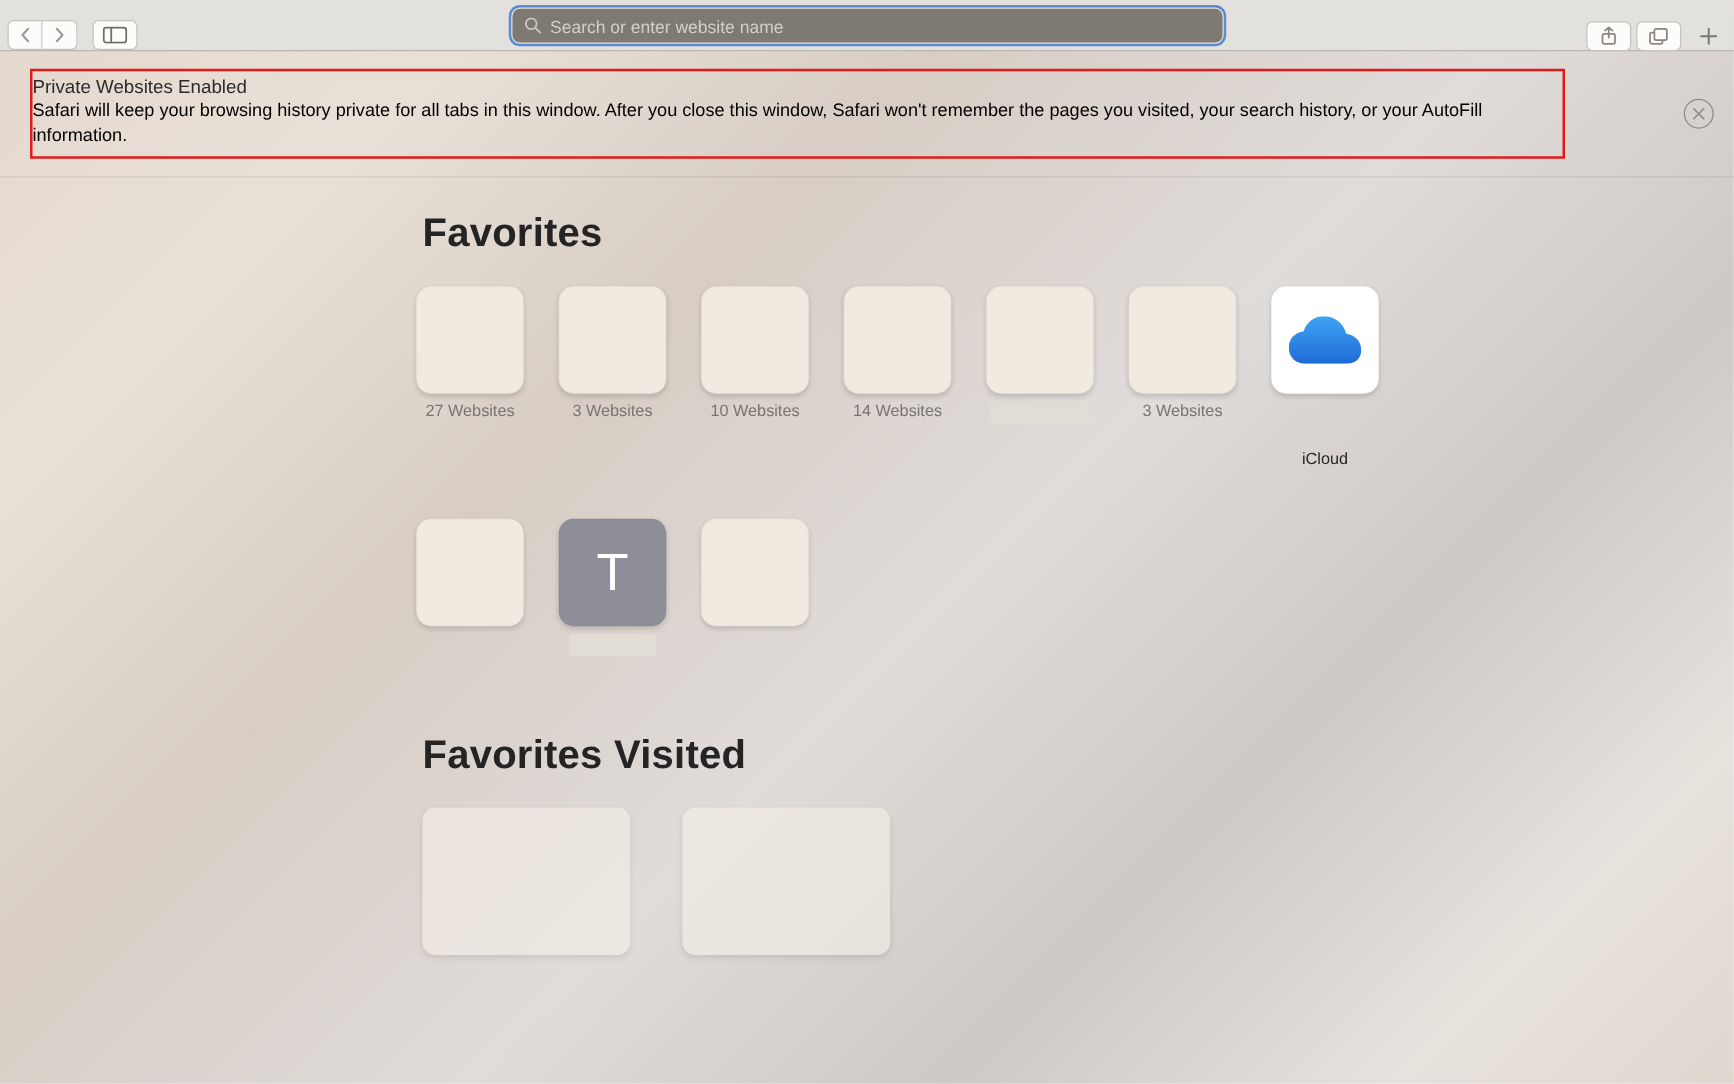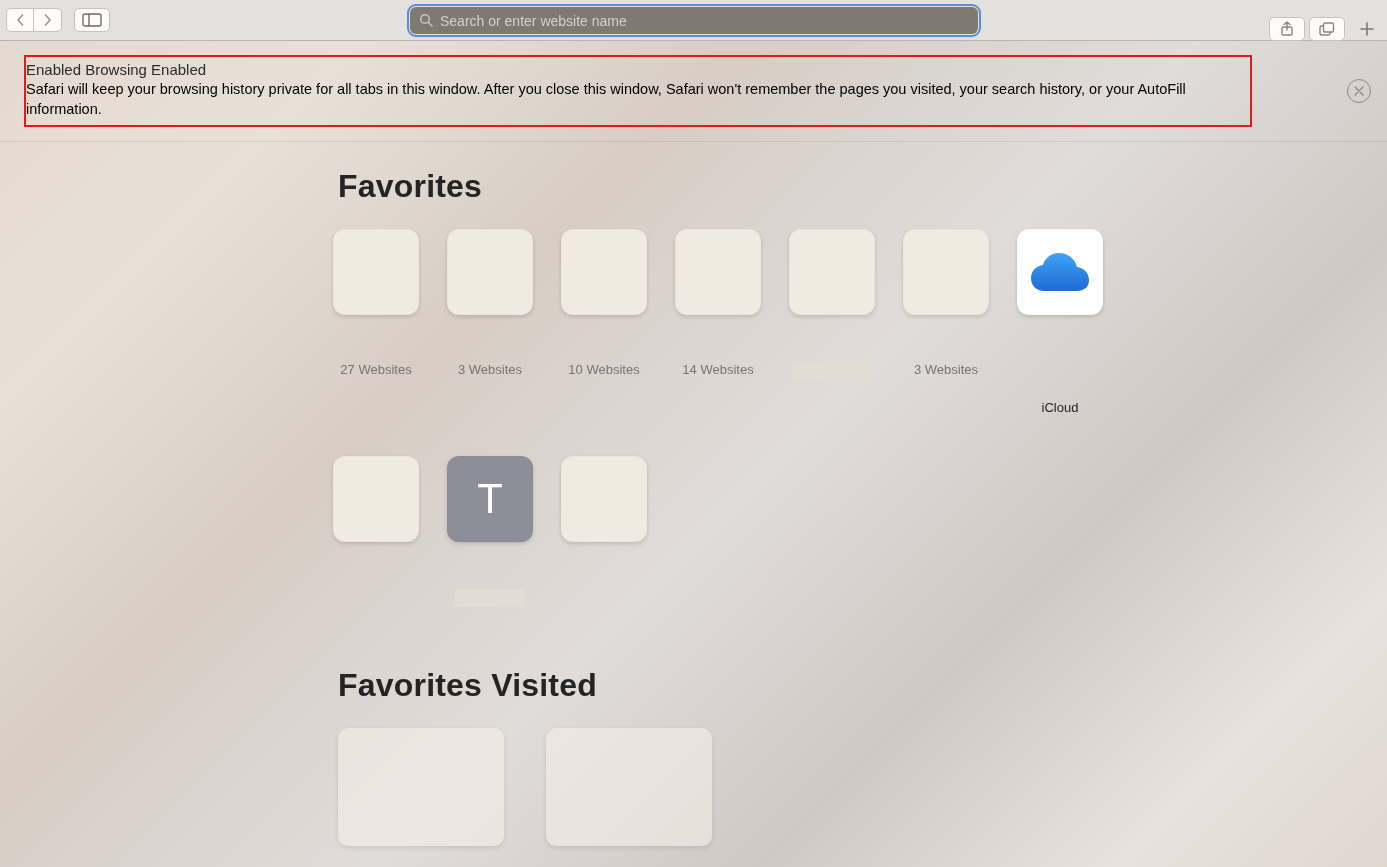--- a/index.html
+++ b/index.html
@@ -9,21 +9,21 @@
     position:relative;
     overflow:hidden;
   }
 
   
   .toolbar{
     height:41px;
     background:#e3e1de;
     border-bottom:1px solid #b8b5b1;
     display:flex;
-    align-items:center;
+    align-items:flex-end;
     position:relative;
     padding:0 6px;
   }
   .tb-btn{
     height:24px;
     background:#fdfcfa;
     border:1px solid #c6c3bf;
     border-radius:5px;
     display:flex;
     align-items:center;
@@ -91,21 +91,21 @@
     font-size:32px; font-weight:700; color:#242424; letter-spacing:.2px;
     margin-bottom:24px;
   }
   .grid{
     display:flex; flex-wrap:wrap; gap:38px 38px;
     width:780px;
     margin-bottom:60px;
   }
   .tile{
     width:76px;
-    display:flex; flex-direction:column; align-items:center;gap:41px;
+    display:flex; flex-direction:column; align-items:center;
   }
   .thumb{
     width:86px; height:86px; border-radius:12px;
     background:#f0eae1;
     box-shadow:0 2px 4px rgba(0,0,0,.14), 0 0 0 1px rgba(0,0,0,.02) inset;
     display:flex; align-items:center; justify-content:center;
     font-size:42px; color:#fff; font-weight:300;
   }
   .thumb.white{ background:#ffffff; }
   .thumb.grey{ background:#8e8e99; }
@@ -183,21 +183,21 @@
     <div class="new-tab-btn">
       <svg width="14" height="14" viewBox="0 0 14 14">
           <path d="M7 1 L7 13 M1 7 L13 7" stroke="#7b7772" stroke-width="1.6" stroke-linecap="round"></path>
         </svg>
     </div>
   </div>
 </div>
 
 <div class="notice-wrap">
   <div class="notice-box">
-    <div class="notice-title">Enabled Browsing Enabled</div>
+    <div class="notice-title">Private Websites Enabled</div>
     <div class="notice-body">Safari will keep your browsing history private for all tabs in this window. After you close this window, Safari won't remember the pages you visited, your search history, or your AutoFill information.</div>
   </div>
   <div class="notice-close">
     <svg width="10" height="10" viewBox="0 0 10 10">
         <path d="M1 1 L9 9 M9 1 L1 9" stroke="#8f8b86" stroke-width="1.4" stroke-linecap="round"></path>
       </svg>
   </div>
 </div>
 
 <div class="content">

